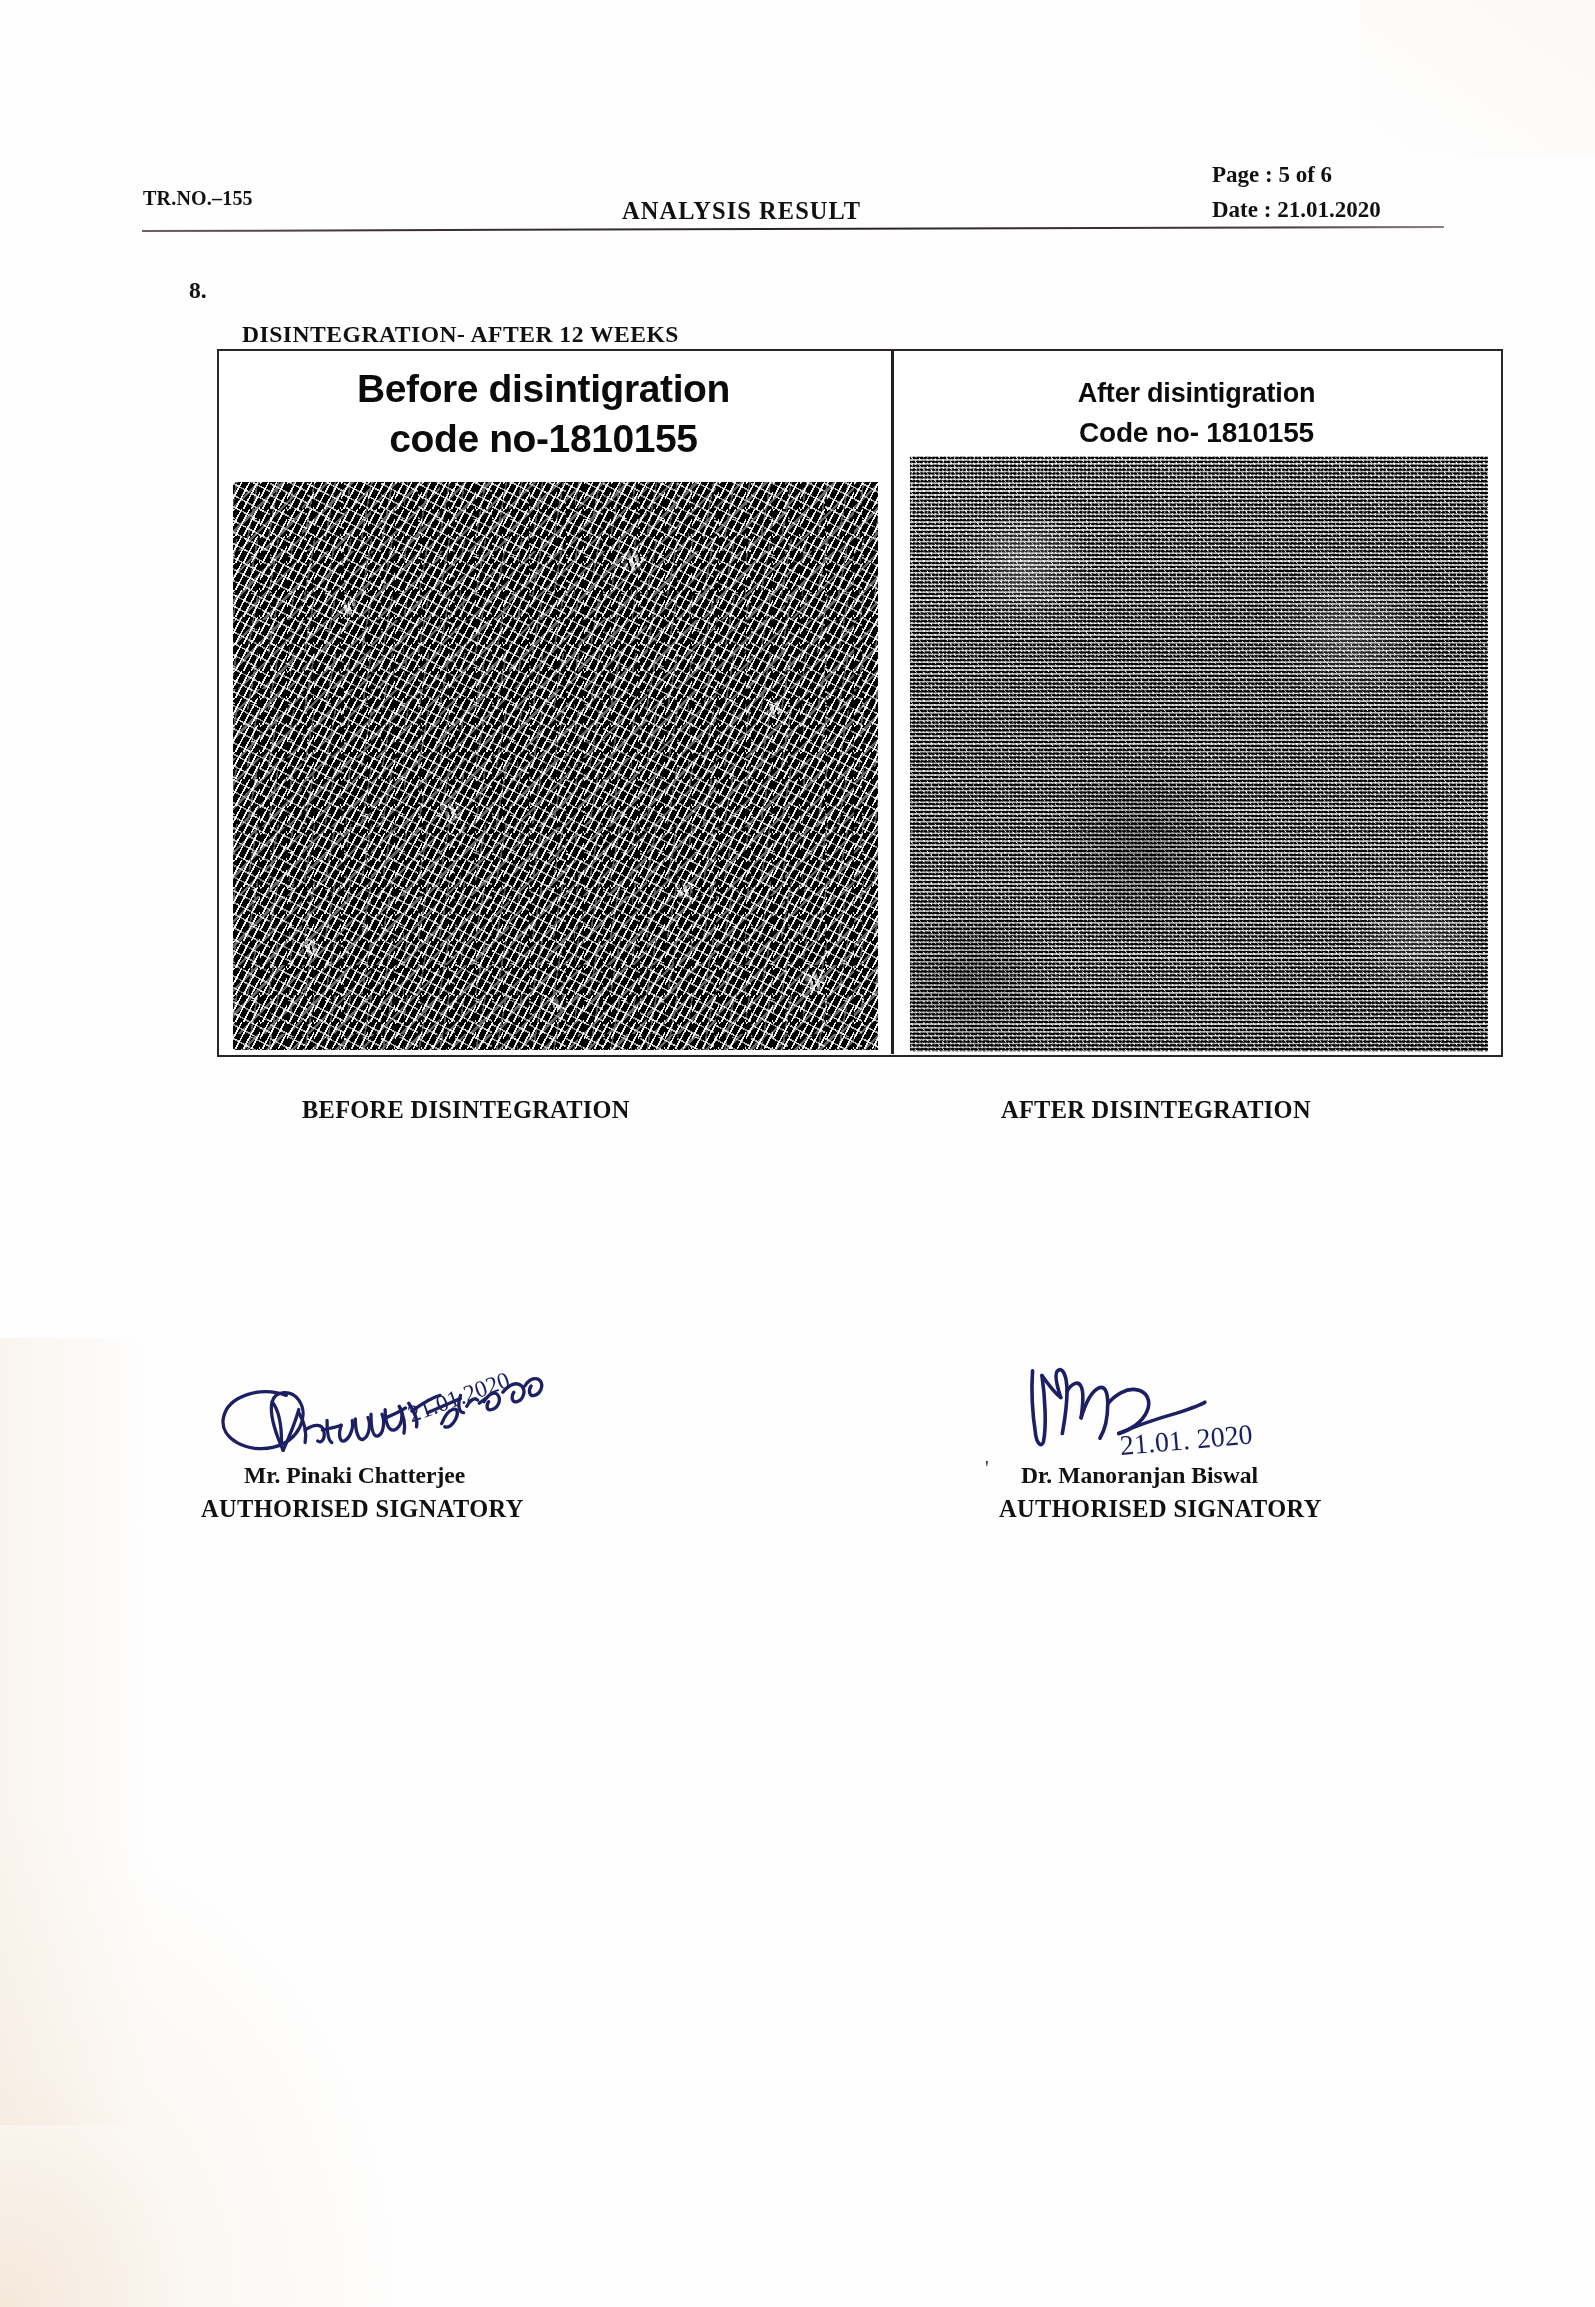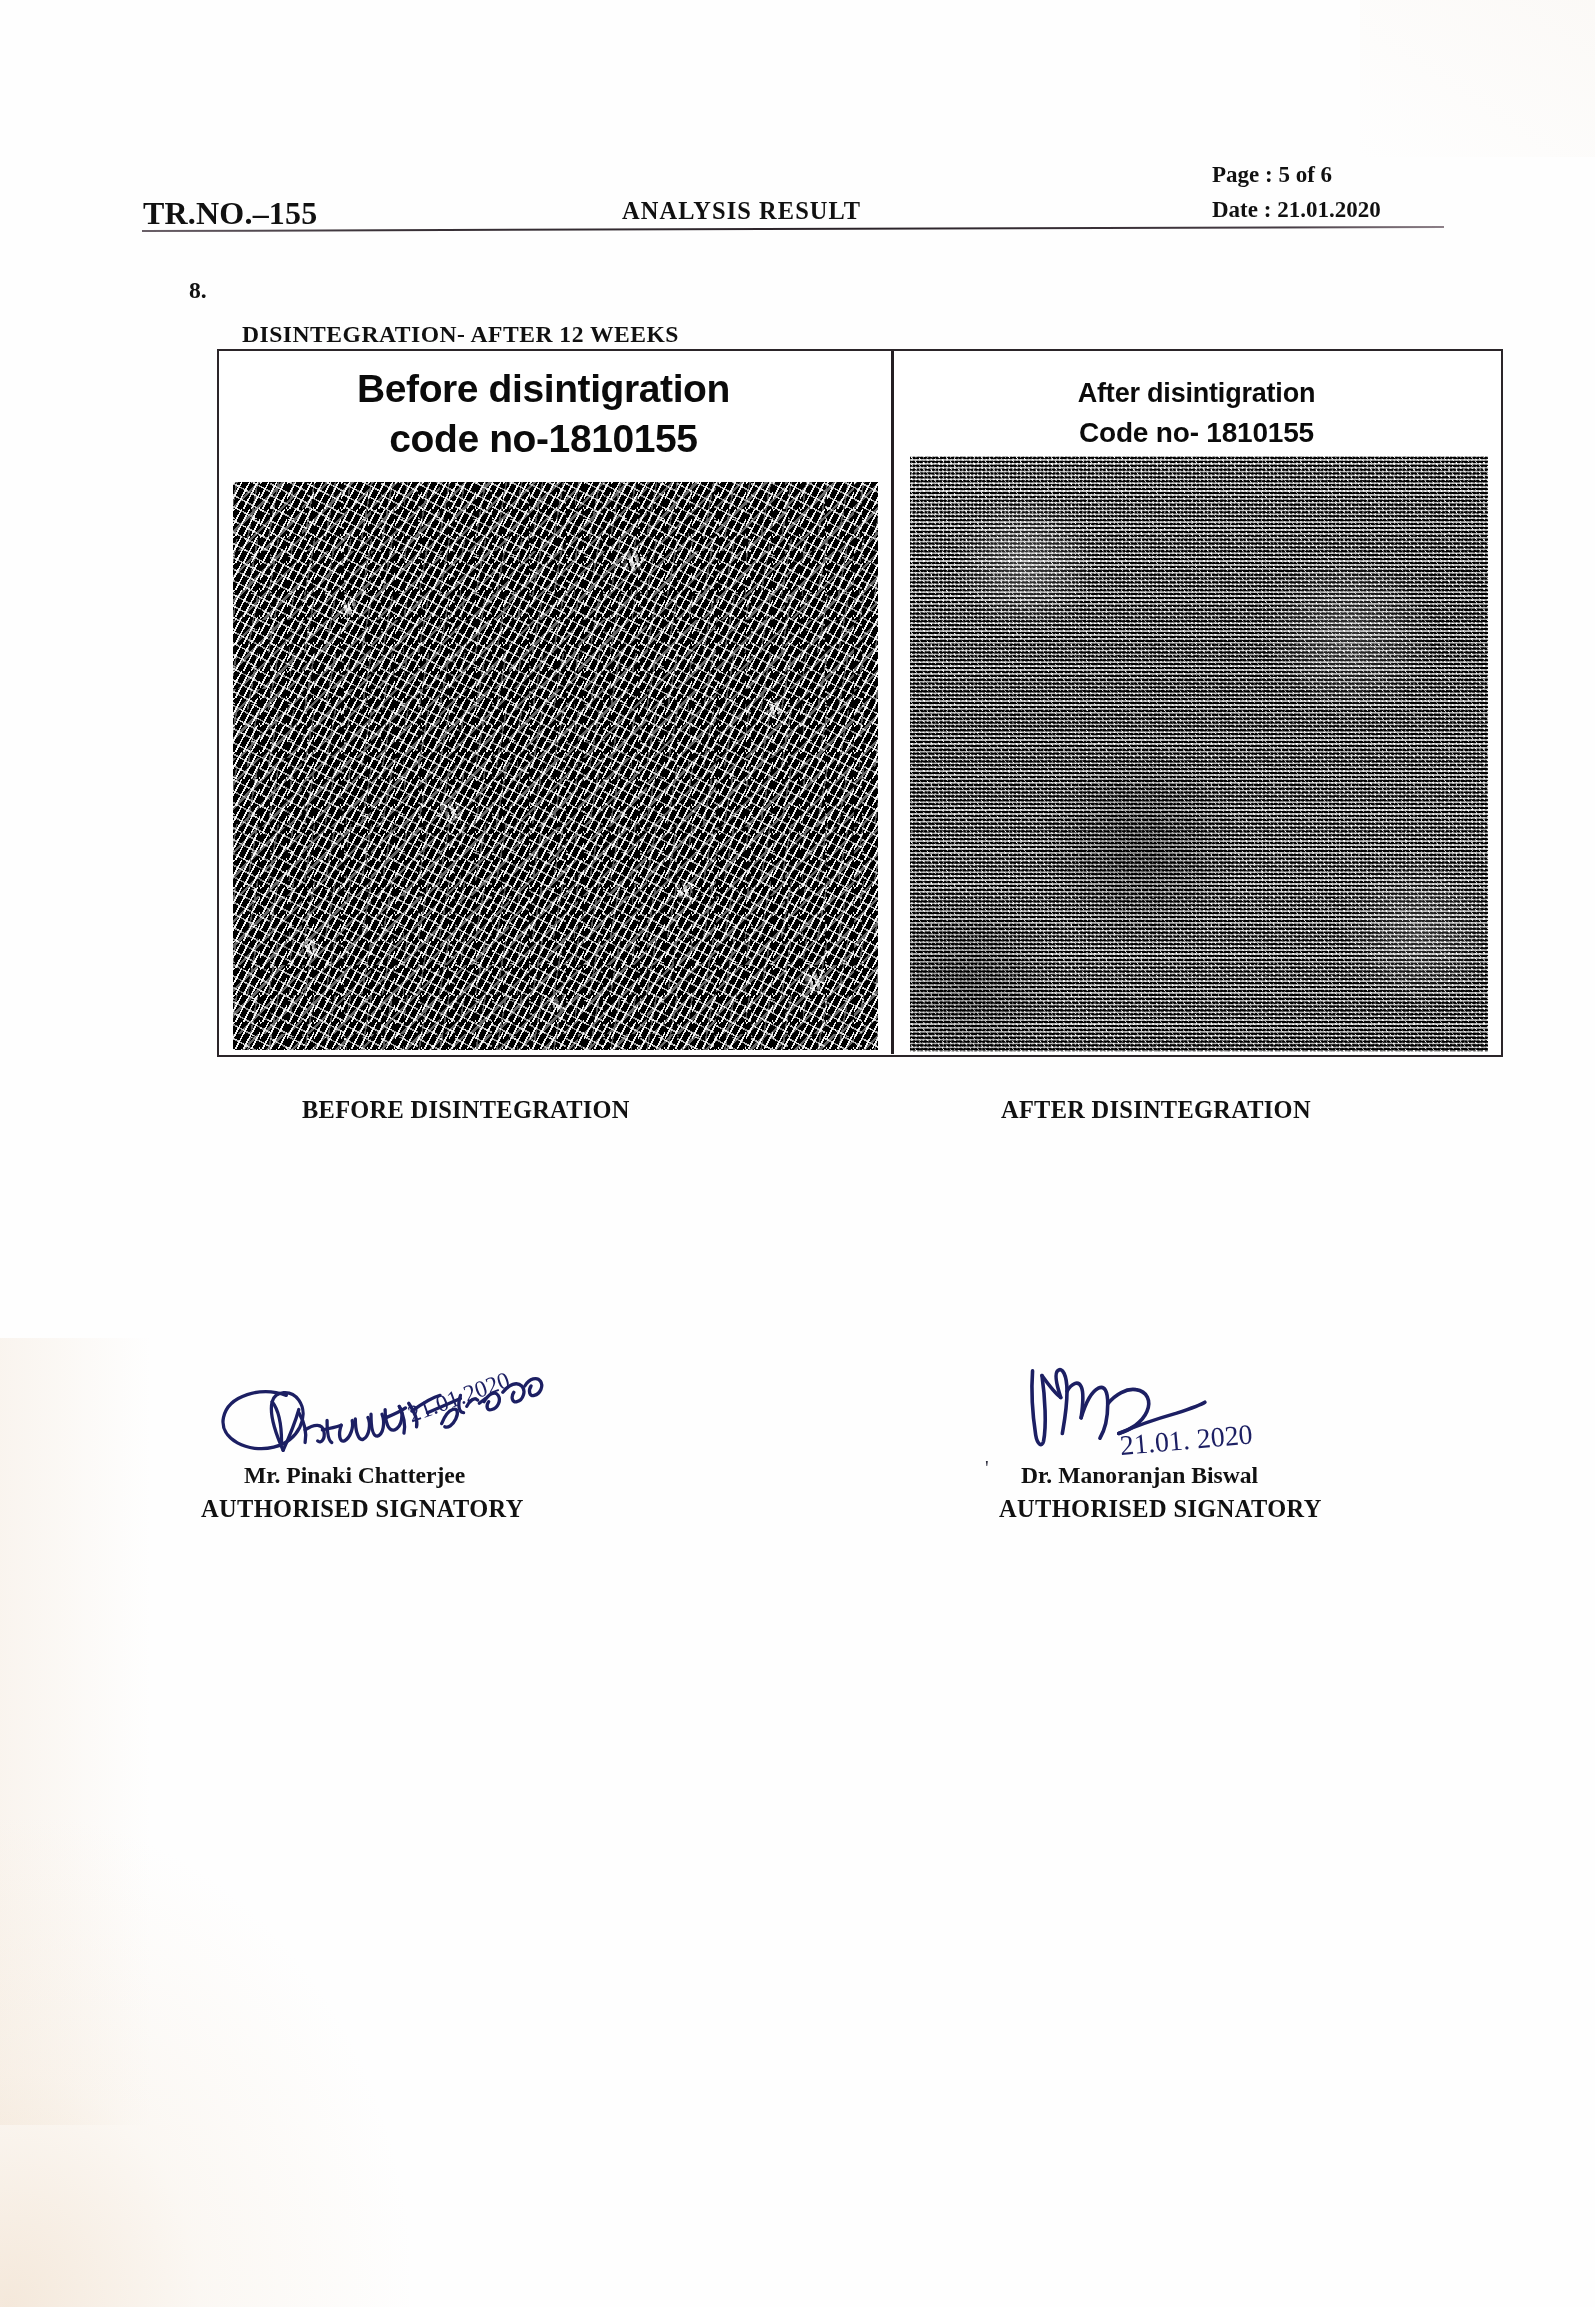--- a/index.html
+++ b/index.html
@@ -45,22 +45,22 @@
     width: 236px;
     height: 157px;
     background: linear-gradient(to top right, rgba(255,255,255,0), rgba(238,226,212,0.18));
     pointer-events: none;
   }
 
   
   .hdr-trno {
     position: absolute;
     left: 143px;
-    top: 195px;
-    font-size: 32px;
+    top: 187px;
+    font-size: 20px;
     font-weight: bold;
     letter-spacing: 0.2px;
     white-space: nowrap;
     font-family: Liberation Serif, serif;
   }
   .hdr-title {
     position: absolute;
     left: 622px;
     top: 197px;
     font-size: 24.4px;

